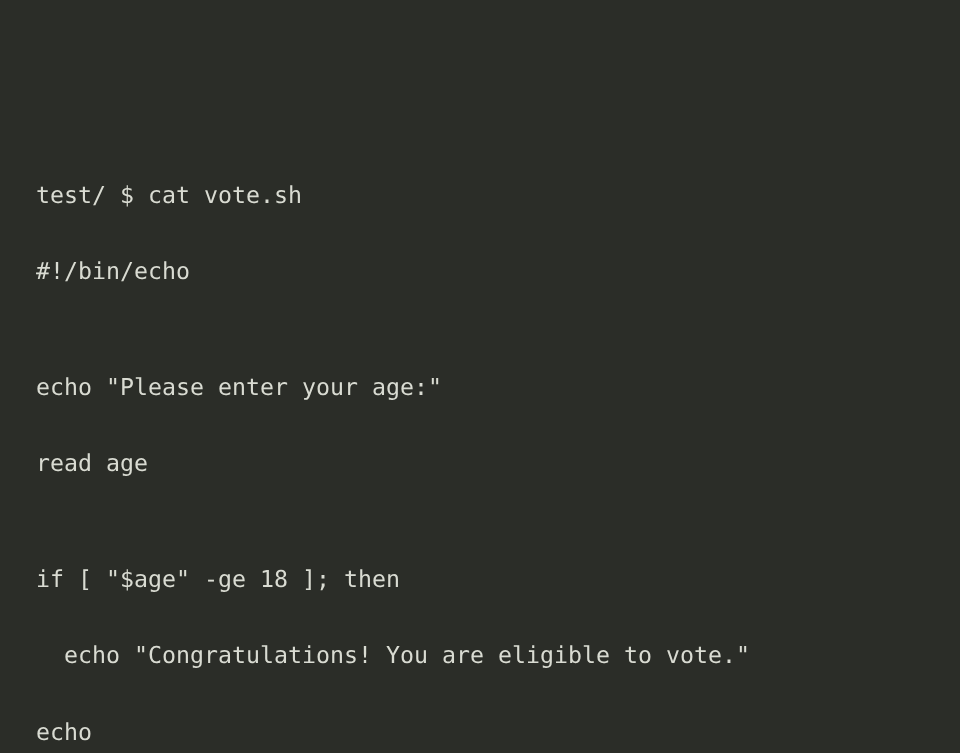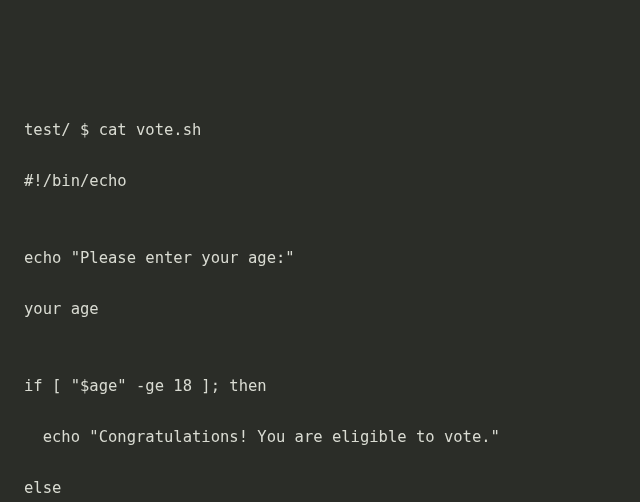--- a/index.html
+++ b/index.html
@@ -25,25 +25,25 @@
   </style>
 </head>
 <body>
 
 
 
 <span class="line">test/ $ cat vote.sh</span>
 <span class="line">#!/bin/echo</span>
 <span class="line"></span>
 <span class="line">echo "Please enter your age:"</span>
-<span class="line">your age</span>
+<span class="line">read age</span>
 <span class="line"></span>
 <span class="line">if [ "$age" -ge 18 ]; then</span>
 <span class="line">  echo "Congratulations! You are eligible to vote."</span>
-<span class="line">else</span>
+<span class="line">echo</span>
 
 
 
 
 
 
 
 
 
 

